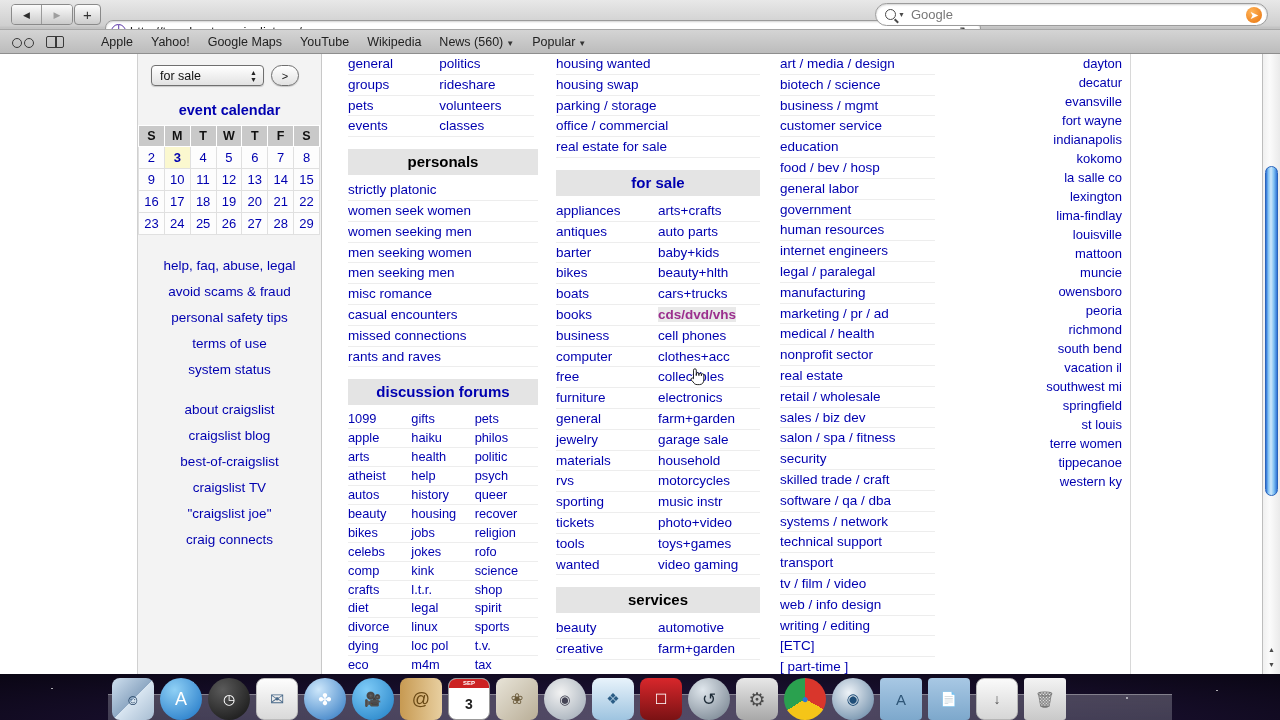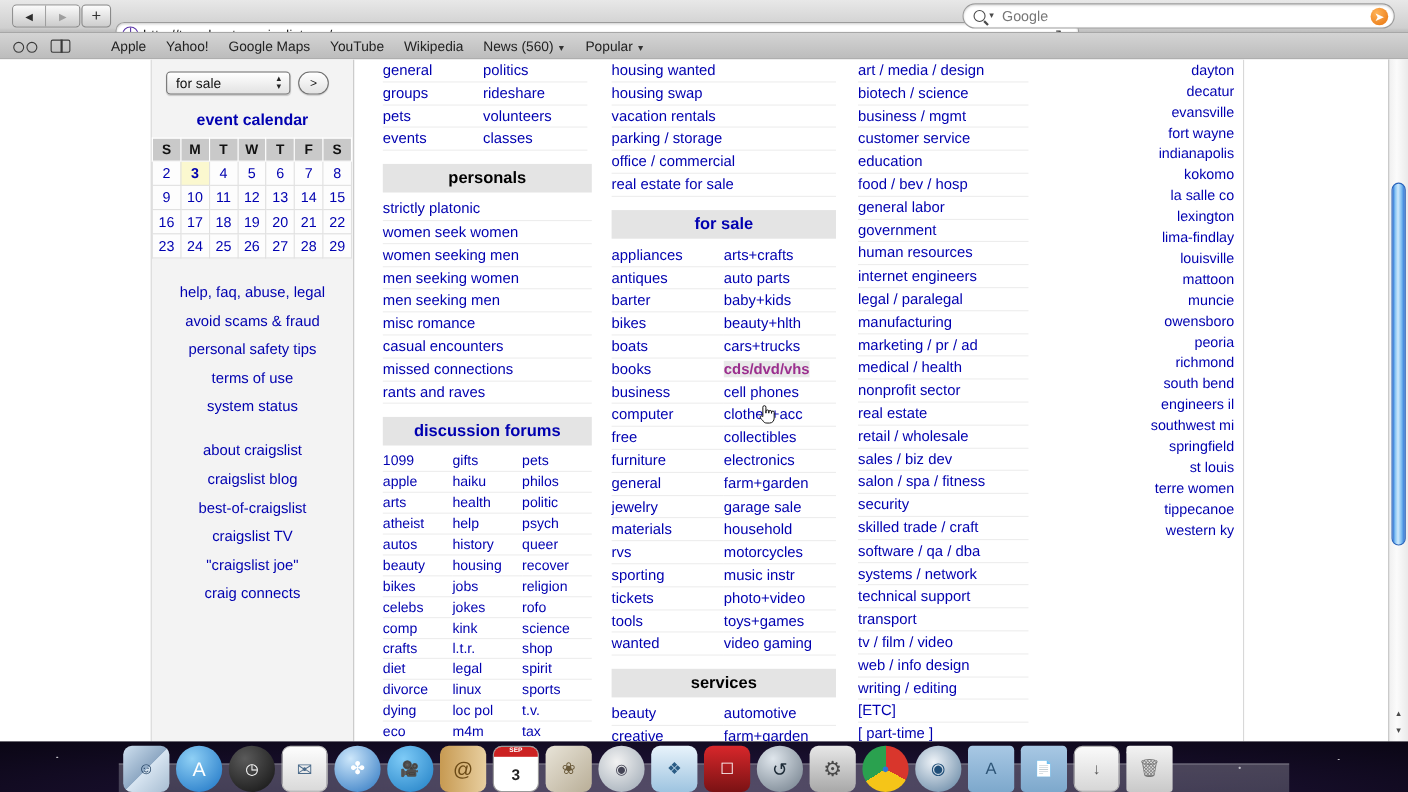--- a/index.html
+++ b/index.html
@@ -499,21 +499,20 @@
             <li><a class="cl" href="#">tax</a></li>
 
           </ul>
         </div>
       </div>
 
       <div class="colB">
         <ul class="list">
           <li><a class="cl" href="#">housing wanted</a></li>
           <li><a class="cl" href="#">housing swap</a></li>
-          <li><a class="cl" href="#">vacation rentals</a></li>
           <li><a class="cl" href="#">parking / storage</a></li>
           <li><a class="cl" href="#">office / commercial</a></li>
           <li><a class="cl" href="#">real estate for sale</a></li>
         </ul>
 
         <div class="sec-head">for sale</div>
         <div class="cols2">
           <ul class="list">
             <li><a class="cl" href="#">appliances</a></li>
             <li><a class="cl" href="#">antiques</a></li>
@@ -618,21 +617,21 @@
           <li class="nearlink"><a class="cl" href="#">la salle co</a></li>
           <li class="nearlink"><a class="cl" href="#">lexington</a></li>
           <li class="nearlink"><a class="cl" href="#">lima-findlay</a></li>
           <li class="nearlink"><a class="cl" href="#">louisville</a></li>
           <li class="nearlink"><a class="cl" href="#">mattoon</a></li>
           <li class="nearlink"><a class="cl" href="#">muncie</a></li>
           <li class="nearlink"><a class="cl" href="#">owensboro</a></li>
           <li class="nearlink"><a class="cl" href="#">peoria</a></li>
           <li class="nearlink"><a class="cl" href="#">richmond</a></li>
           <li class="nearlink"><a class="cl" href="#">south bend</a></li>
-          <li class="nearlink"><a class="cl" href="#">engineers il</a></li>
+          <li class="nearlink"><a class="cl" href="#">vacation il</a></li>
           <li class="nearlink"><a class="cl" href="#">southwest mi</a></li>
           <li class="nearlink"><a class="cl" href="#">springfield</a></li>
           <li class="nearlink"><a class="cl" href="#">st louis</a></li>
           <li class="nearlink"><a class="cl" href="#">terre women</a></li>
           <li class="nearlink"><a class="cl" href="#">tippecanoe</a></li>
           <li class="nearlink"><a class="cl" href="#">western ky</a></li>
         </ul>
       </div>
 
       <div class="rgutter"></div>

